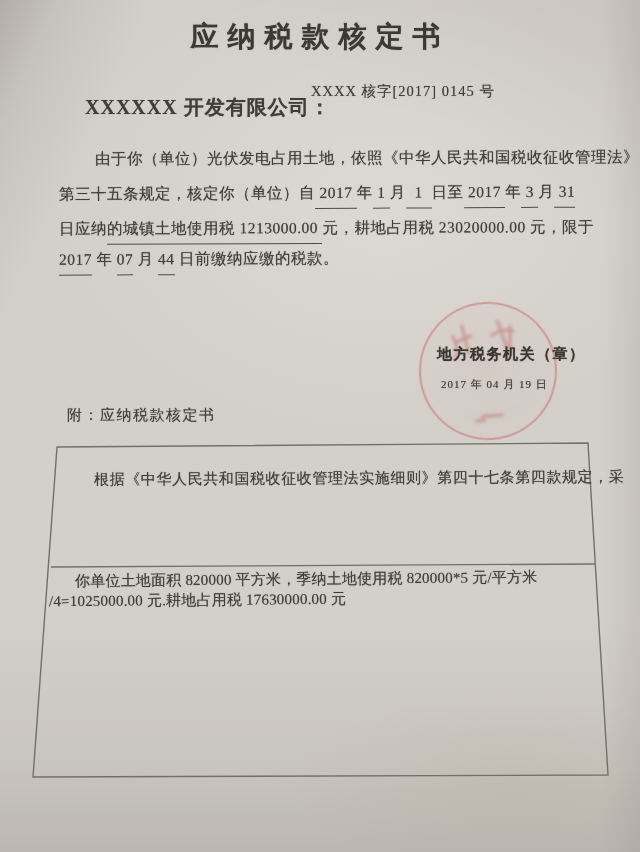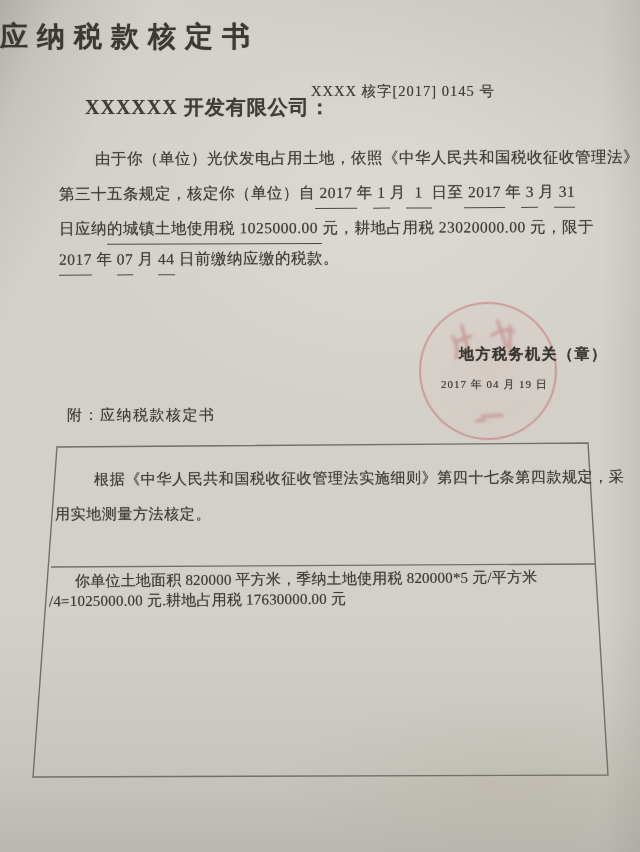--- a/index.html
+++ b/index.html
@@ -11,41 +11,41 @@
     background-image:
       radial-gradient(ellipse 460px 320px at 60% 24%, rgba(255,255,255,0.20), transparent 72%),
       linear-gradient(115deg, rgba(90,86,78,0.28) 0%, rgba(90,86,78,0.10) 6%, transparent 15%),
       linear-gradient(205deg, rgba(120,114,104,0.10) 0%, transparent 20%),
       radial-gradient(ellipse 300px 120px at 80% 92%, rgba(150,140,120,0.12), transparent 75%),
       linear-gradient(to bottom, transparent 72%, rgba(105,100,92,0.10) 90%, rgba(88,84,76,0.20) 100%),
       linear-gradient(to right, transparent 94%, rgba(118,113,105,0.14) 100%);
   }
   .abs{position:absolute;white-space:pre;}
   .title{
-    left:0;right:0;top:18px;
+    left:0;right:0;top:18px;text-align:center;
     font-size:28px;font-weight:bold;letter-spacing:9px;
     color:#3c3933;text-shadow:0 0 1px rgba(70,66,60,0.7);
   }
   .docnum{left:311px;top:82px;font-size:14.5px;letter-spacing:1px;text-shadow:0 0 0.8px rgba(70,66,60,0.6);text-align:right;}
   .salutation{left:85px;top:94px;font-size:20px;letter-spacing:1px;font-weight:bold;text-shadow:0 0 0.8px rgba(70,66,60,0.6);}
   .bodyline{font-size:15.5px;letter-spacing:0.5px;text-shadow:0 0 0.9px rgba(70,66,60,0.65);white-space:pre-wrap;}
   .l1{left:95px;top:148px;transform:rotate(-0.2deg);}
   .l2{left:59px;top:183px;transform:rotate(-0.3deg);}
   .l3{left:59px;top:218px;transform:rotate(-0.2deg);}
   .l4{left:59px;top:249px;transform:rotate(-0.3deg);}
   .u{border-bottom:1.4px solid #4d4a44;padding-bottom:7px;}
   .stamp{
     left:419px;top:302px;width:134px;height:134px;border-radius:50%;
     border:2.5px solid rgba(198,100,100,0.50);
     background:radial-gradient(circle at 50% 45%, rgba(215,140,140,0.10), rgba(215,140,140,0.03) 70%, transparent 80%);
     transform:rotate(-4deg);
     filter:blur(0.4px);
   }
   .stampmarks{position:absolute;left:0;top:0;}
-  .authority{left:437px;top:345px;font-size:15px;letter-spacing:1.5px;font-weight:bold;color:#3a3731;text-shadow:0 0 0.9px rgba(60,56,50,0.7);margin-left:22px;}
+  .authority{left:437px;top:345px;font-size:15px;letter-spacing:1.5px;font-weight:bold;color:#3a3731;text-shadow:0 0 0.9px rgba(60,56,50,0.7);}
   .issuedate{left:441px;top:377px;font-size:11px;letter-spacing:1px;text-shadow:0 0 0.9px rgba(60,56,50,0.6);}
   .attach{left:67px;top:406px;font-size:15px;letter-spacing:1.5px;text-shadow:0 0 0.8px rgba(70,66,60,0.6);}
   .boxsvg{left:0;top:0;pointer-events:none;}
   .m1{left:94px;top:469px;font-size:15px;letter-spacing:0.6px;text-shadow:0 0 0.9px rgba(70,66,60,0.65);transform:rotate(-0.3deg);}
   .m2{left:55px;top:505px;font-size:15px;letter-spacing:0.6px;text-shadow:0 0 0.9px rgba(70,66,60,0.65);}
   .d1{left:75px;top:570px;font-size:15px;letter-spacing:0.2px;text-shadow:0 0 0.9px rgba(70,66,60,0.65);transform:rotate(-0.5deg);}
   .d2{left:49px;top:591px;font-size:15px;letter-spacing:0.2px;text-shadow:0 0 0.9px rgba(70,66,60,0.65);transform:rotate(-0.5deg);}
 </style>
 </head>
 <body>
@@ -53,21 +53,21 @@
 <div class="page">
 
   <div class="abs title">应纳税款核定书</div>
 
   <div class="abs docnum">XXXX 核字[2017] 0145 号</div>
 
   <div class="abs salutation">XXXXXX 开发有限公司：</div>
 
   <div class="abs bodyline l1">由于你（单位）光伏发电占用土地，依照《中华人民共和国税收征收管理法》</div>
   <div class="abs bodyline l2"><span>第三十五条规定，核定你（单位）自</span><span class="u"> 2017 </span><span>年</span><span class="u"> 1 </span><span>月</span><span class="u">  1  </span><span>日至</span><span class="u"> 2017 </span><span>年</span><span class="u"> 3 </span><span>月</span><span class="u"> 31</span></div>
-  <div class="abs bodyline l3"><span>日应纳</span><span class="u">的城镇土地使用税 1025000.00 </span><span>元，耕地占用税 23020000.00 元，限于</span></div>
+  <div class="abs bodyline l3"><span>日应纳</span><span class="u">的城镇土地使用税 1213000.00 </span><span>元，耕地占用税 23020000.00 元，限于</span></div>
   <div class="abs bodyline l4"><span class="u">2017</span><span> 年 </span><span class="u">07</span><span> 月 </span><span class="u">44</span><span> 日前缴纳应缴的税款。</span></div>
 
   <div class="abs stamp">
     <svg class="stampmarks" width="134" height="134" viewBox="0 0 134 134">
       <g stroke="#b85a5a" stroke-width="3" fill="none" opacity="0.45" filter="blur(1.6px)" stroke-linecap="round">
         <path d="M34,30 q6,10 2,22"></path>
         <path d="M44,20 l5,28"></path>
         <path d="M36,36 l16,-5"></path>
         <path d="M80,18 l7,26"></path>
         <path d="M73,32 q11,-7 22,-3"></path>
@@ -82,18 +82,17 @@
   <div class="abs issuedate">2017 年 04 月 19 日</div>
 
   <div class="abs attach">附：应纳税款核定书</div>
 
   <svg class="abs boxsvg" width="640" height="852" viewBox="0 0 640 852">
     <path d="M57,447 L588,443 L608,775 L33,777 Z" fill="none" stroke="#72706a" stroke-width="1.4"></path>
     <line x1="51" y1="567" x2="595" y2="564" stroke="#72706a" stroke-width="1.3"></line>
   </svg>
 
   <div class="abs m1">根据《中华人民共和国税收征收管理法实施细则》第四十七条第四款规定，采</div>
-  <div class="abs m2">用实地测量方法核定。</div>
 
   <div class="abs d1">你单位土地面积 820000 平方米，季纳土地使用税 820000*5 元/平方米</div>
   <div class="abs d2">/4=1025000.00 元.耕地占用税 17630000.00 元</div>
 
 </div>
 
 </body></html>

